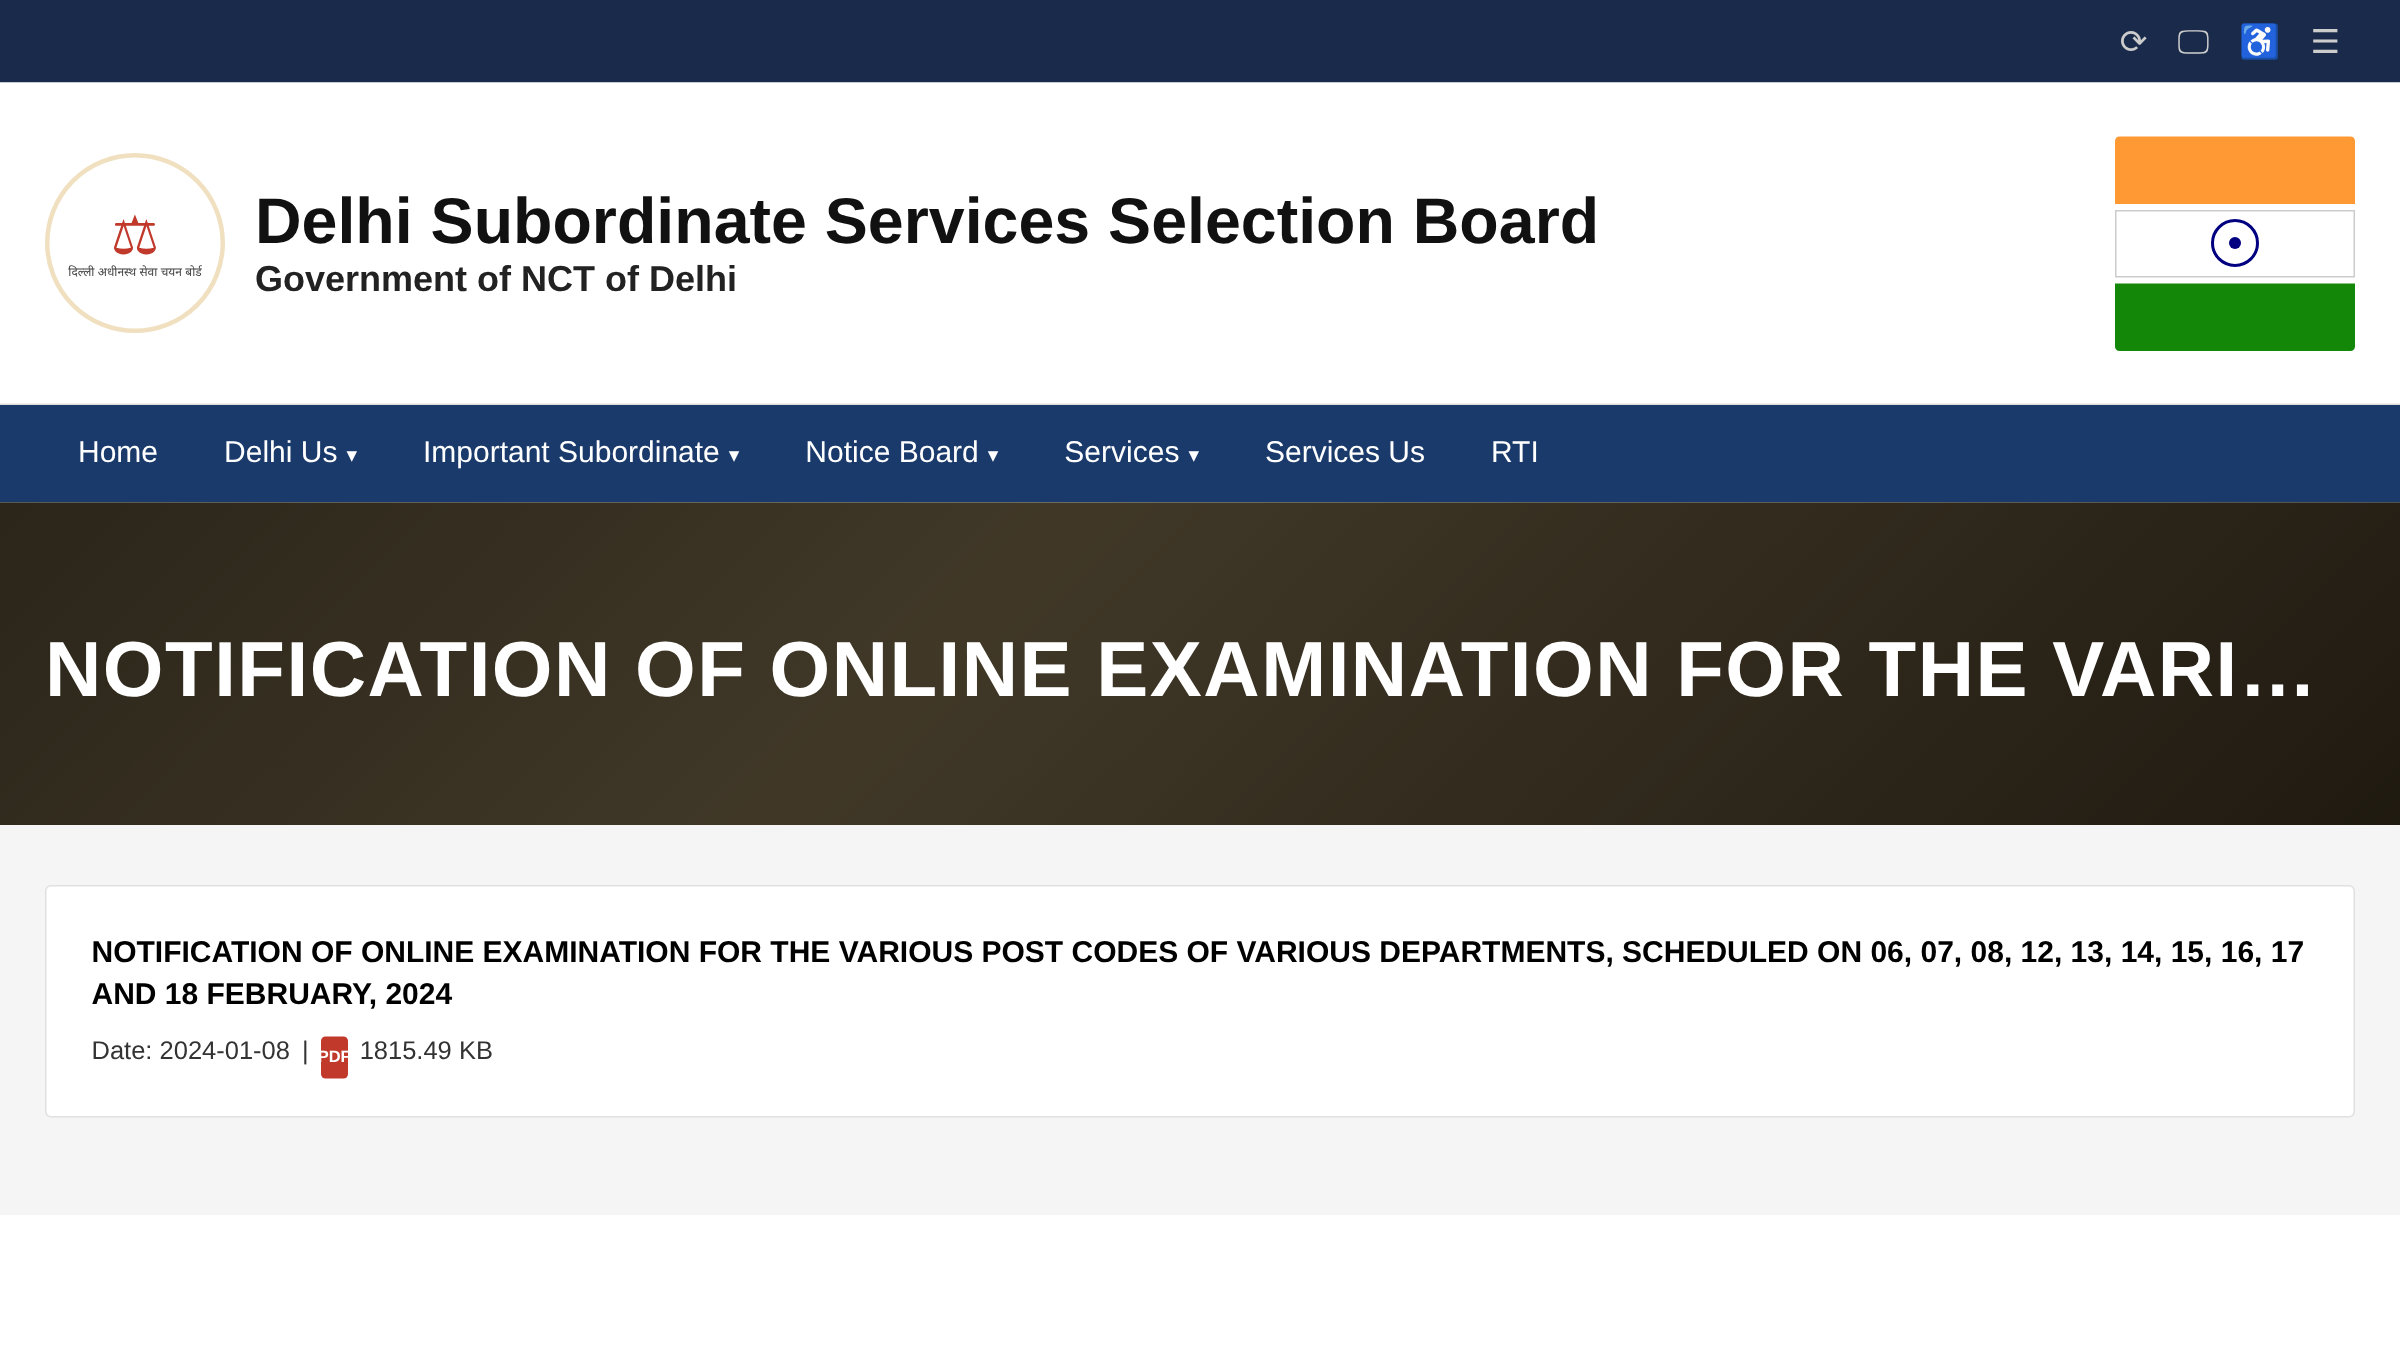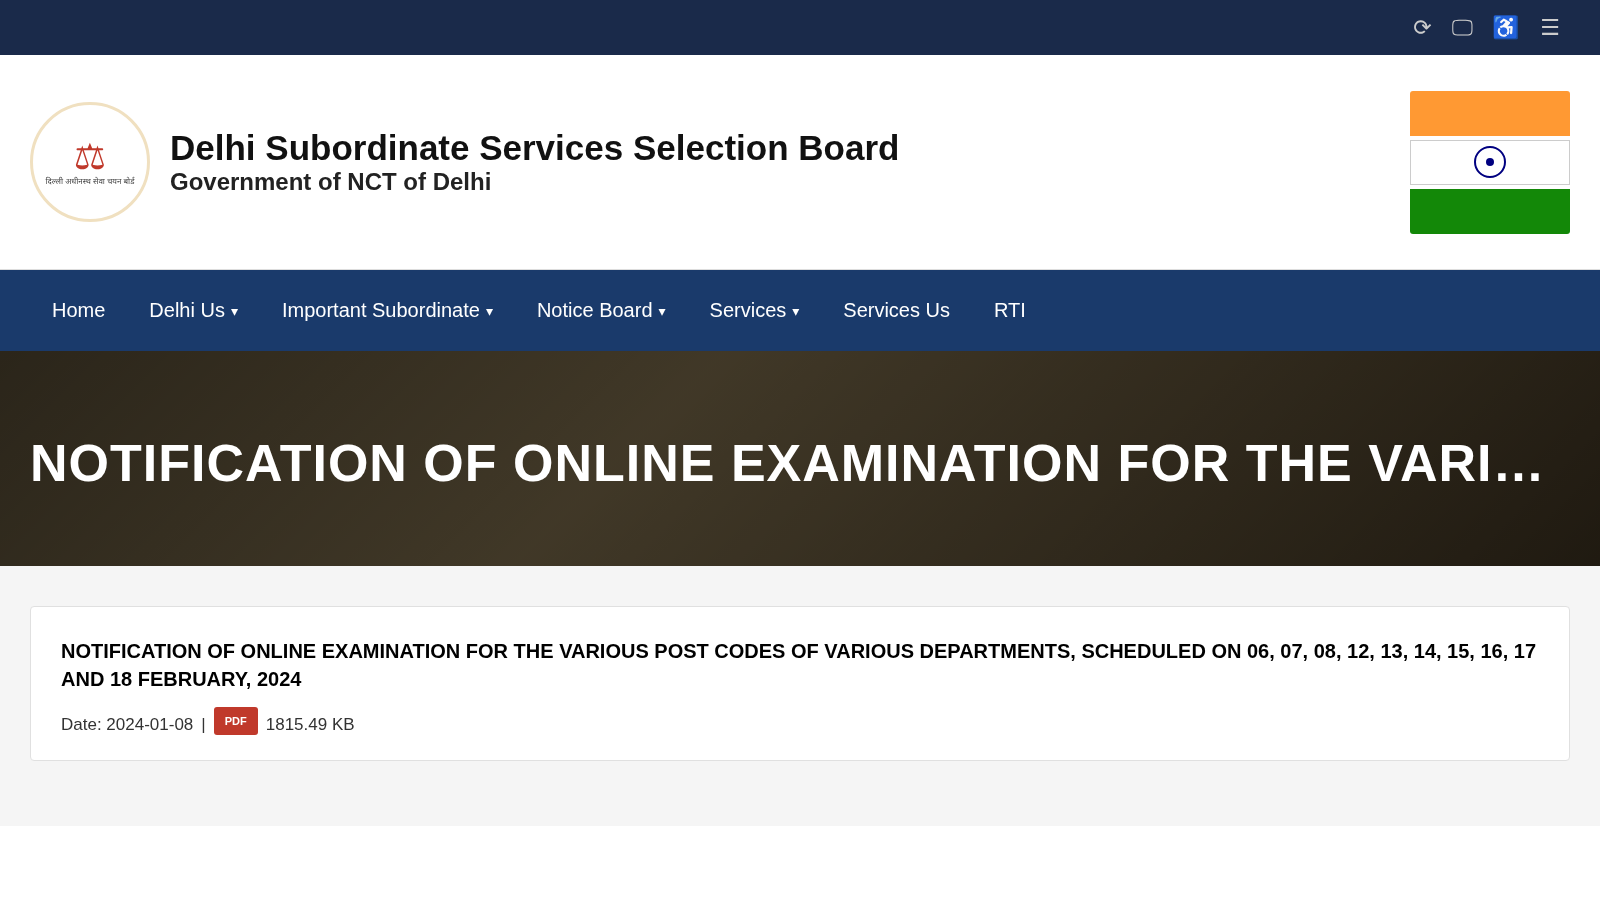--- a/index.html
+++ b/index.html
@@ -59,21 +59,21 @@
       font-size: 36px;
       color: #c0392b;
       line-height: 1;
     }
     .logo-text-bottom {
       font-size: 8px;
       color: #444;
       text-align: right;
     }
     .org-title h1 {
-      font-size: 35px;
+      font-size: 43px;
       font-weight: bold;
       color: #111;
     }
     .org-title h2 {
       font-size: 24px;
       font-weight: bold;
       color: #222;
     }
     .header-right {
       display: flex;
@@ -120,21 +120,21 @@
       background: #138808;
       border-radius: 0 0 3px 3px;
     }
 
     
     .nav {
       background: #1a3a6b;
       display: flex;
       align-items: center;
       padding: 0 30px;
-      height: 81px;
+      height: 65px;
     }
     .nav-item {
       color: #fff;
       font-size: 20px;
       padding: 0 22px;
       height: 65px;
       display: flex;
       align-items: center;
       cursor: pointer;
       white-space: nowrap;
@@ -190,31 +190,31 @@
       max-width: 1540px;
     }
     .notification-title {
       font-size: 20px;
       font-weight: bold;
       color: #000;
       line-height: 1.4;
     }
     .notification-meta {
       display: flex;
-      align-items: flex-end;
+      align-items: flex-start;
       gap: 8px;
       margin-top: 14px;
       font-size: 17px;
       color: #333;
     }
     .pdf-icon {
       display: inline-flex;
       align-items: center;
       justify-content: center;
-      width: 44px;
+      width: 18px;
       height: 28px;
       background: #c0392b;
       color: #fff;
       font-size: 11px;
       font-weight: bold;
       border-radius: 3px;
     }
   </style>
 </head>
 <body>

